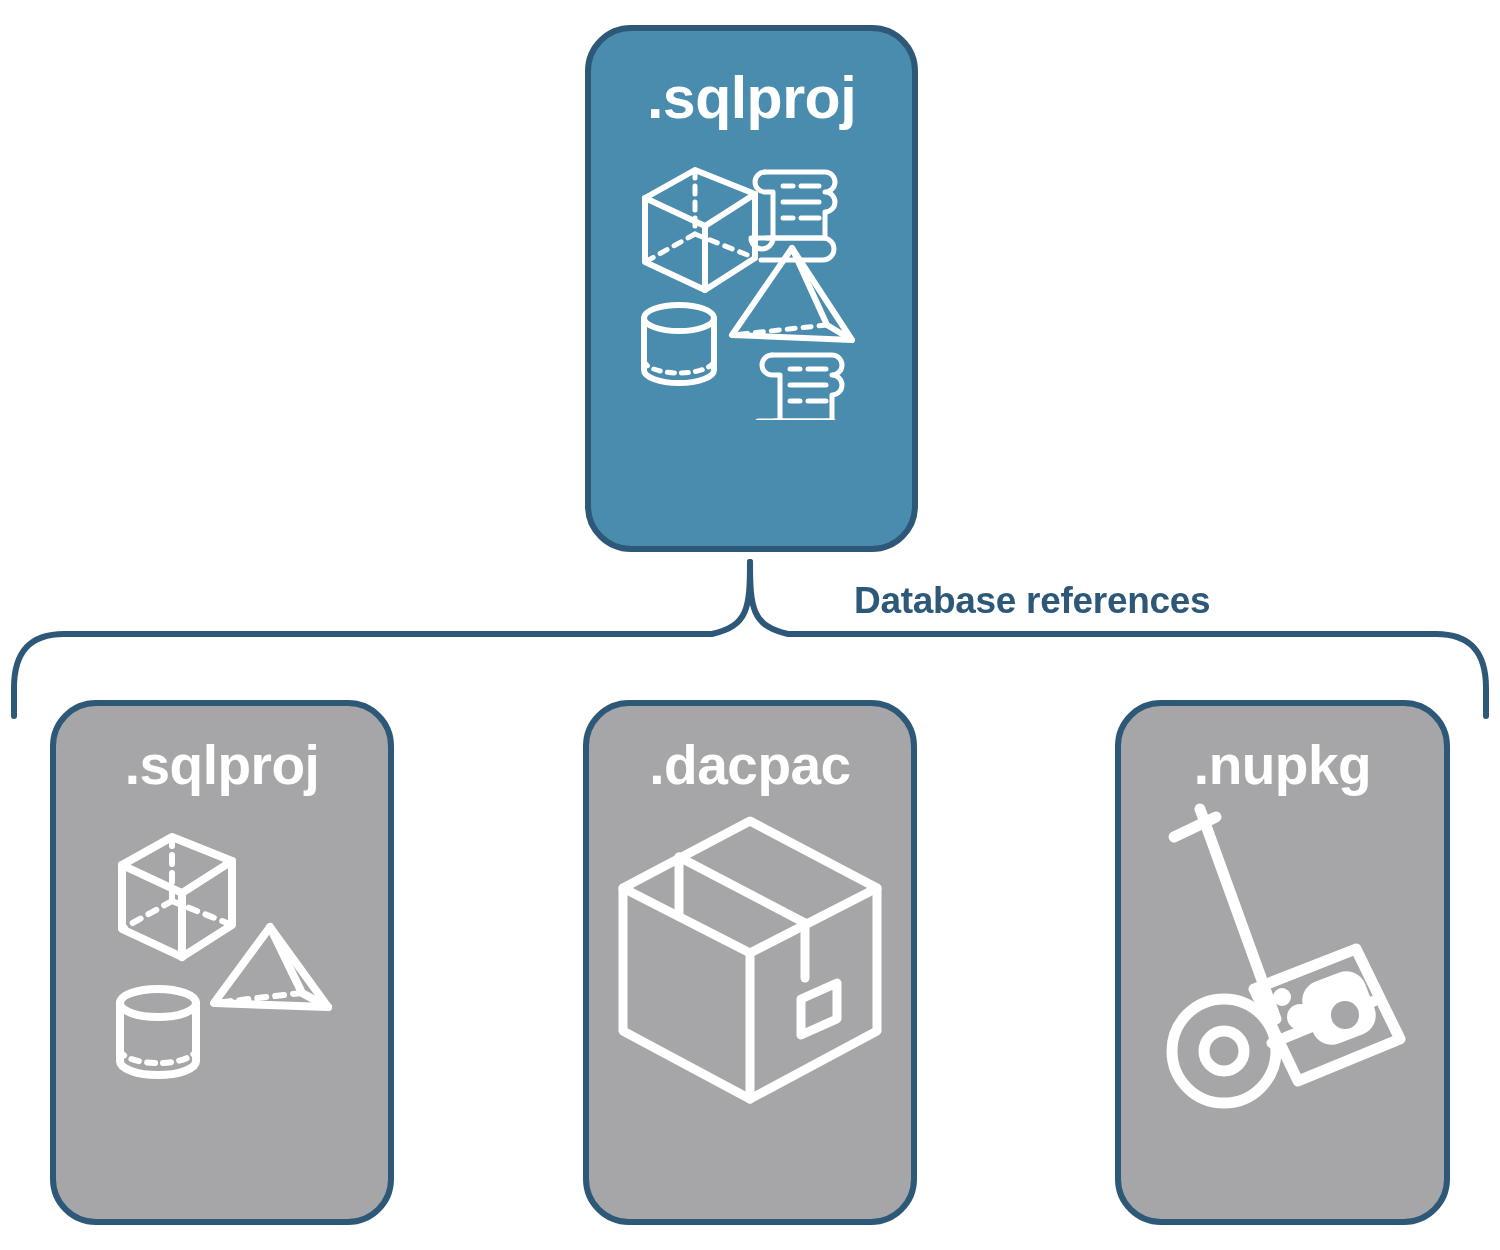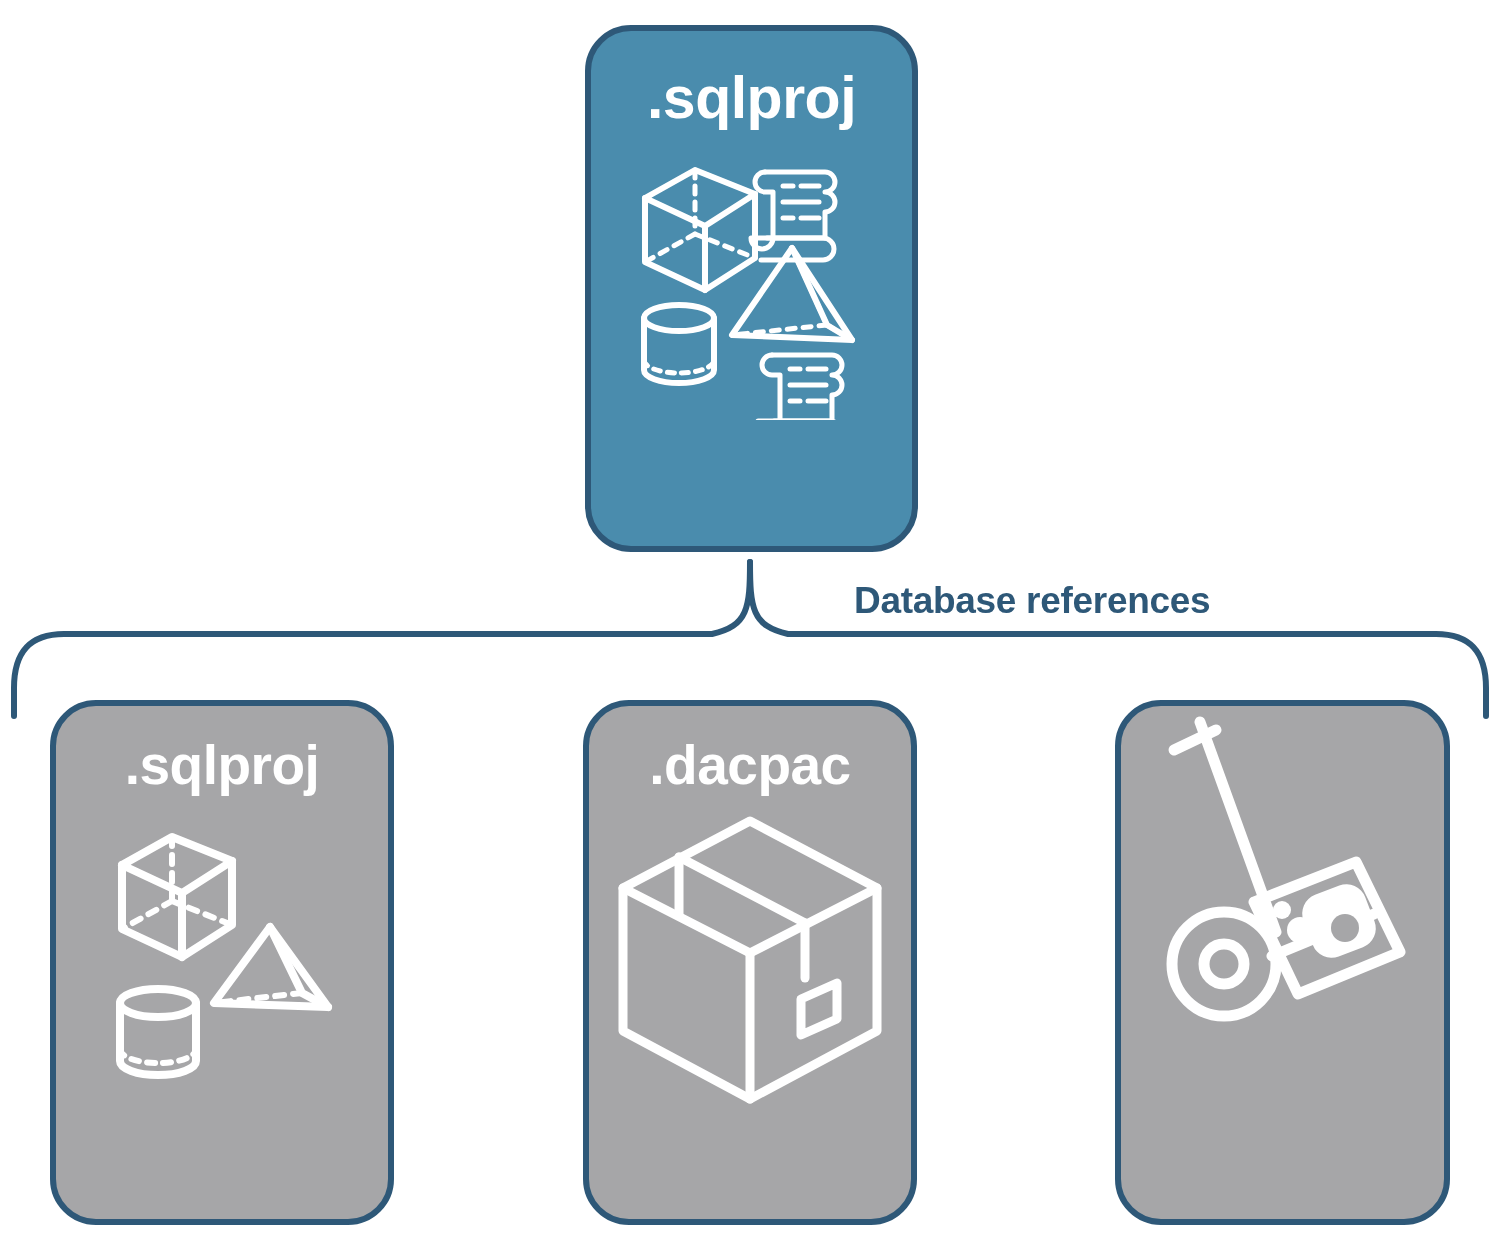--- a/index.html
+++ b/index.html
@@ -248,20 +248,21 @@
           <polyline points="200,120 200,175"></polyline>
           <polyline points="74,54 74,112"></polyline>
 
           <polygon points="196,196 232,180 232,216 196,232"></polygon>
         </g>
       </svg>
     </div>
   </div>
 
   <div class="card card-ref" id="card-nupkg">
+    <div class="card-title">.nupkg</div>
 
     <div class="icon-area">
       <svg class="svg-fill" viewBox="0 0 290 310">
         <g fill="none" stroke="#ffffff" stroke-width="11" stroke-linecap="round" stroke-linejoin="round">
 
           <line x1="36" y1="34" x2="78" y2="14"></line>
 
           <line x1="62" y1="6" x2="138" y2="216"></line>
 
           <line x1="134" y1="240" x2="236" y2="198"></line>

